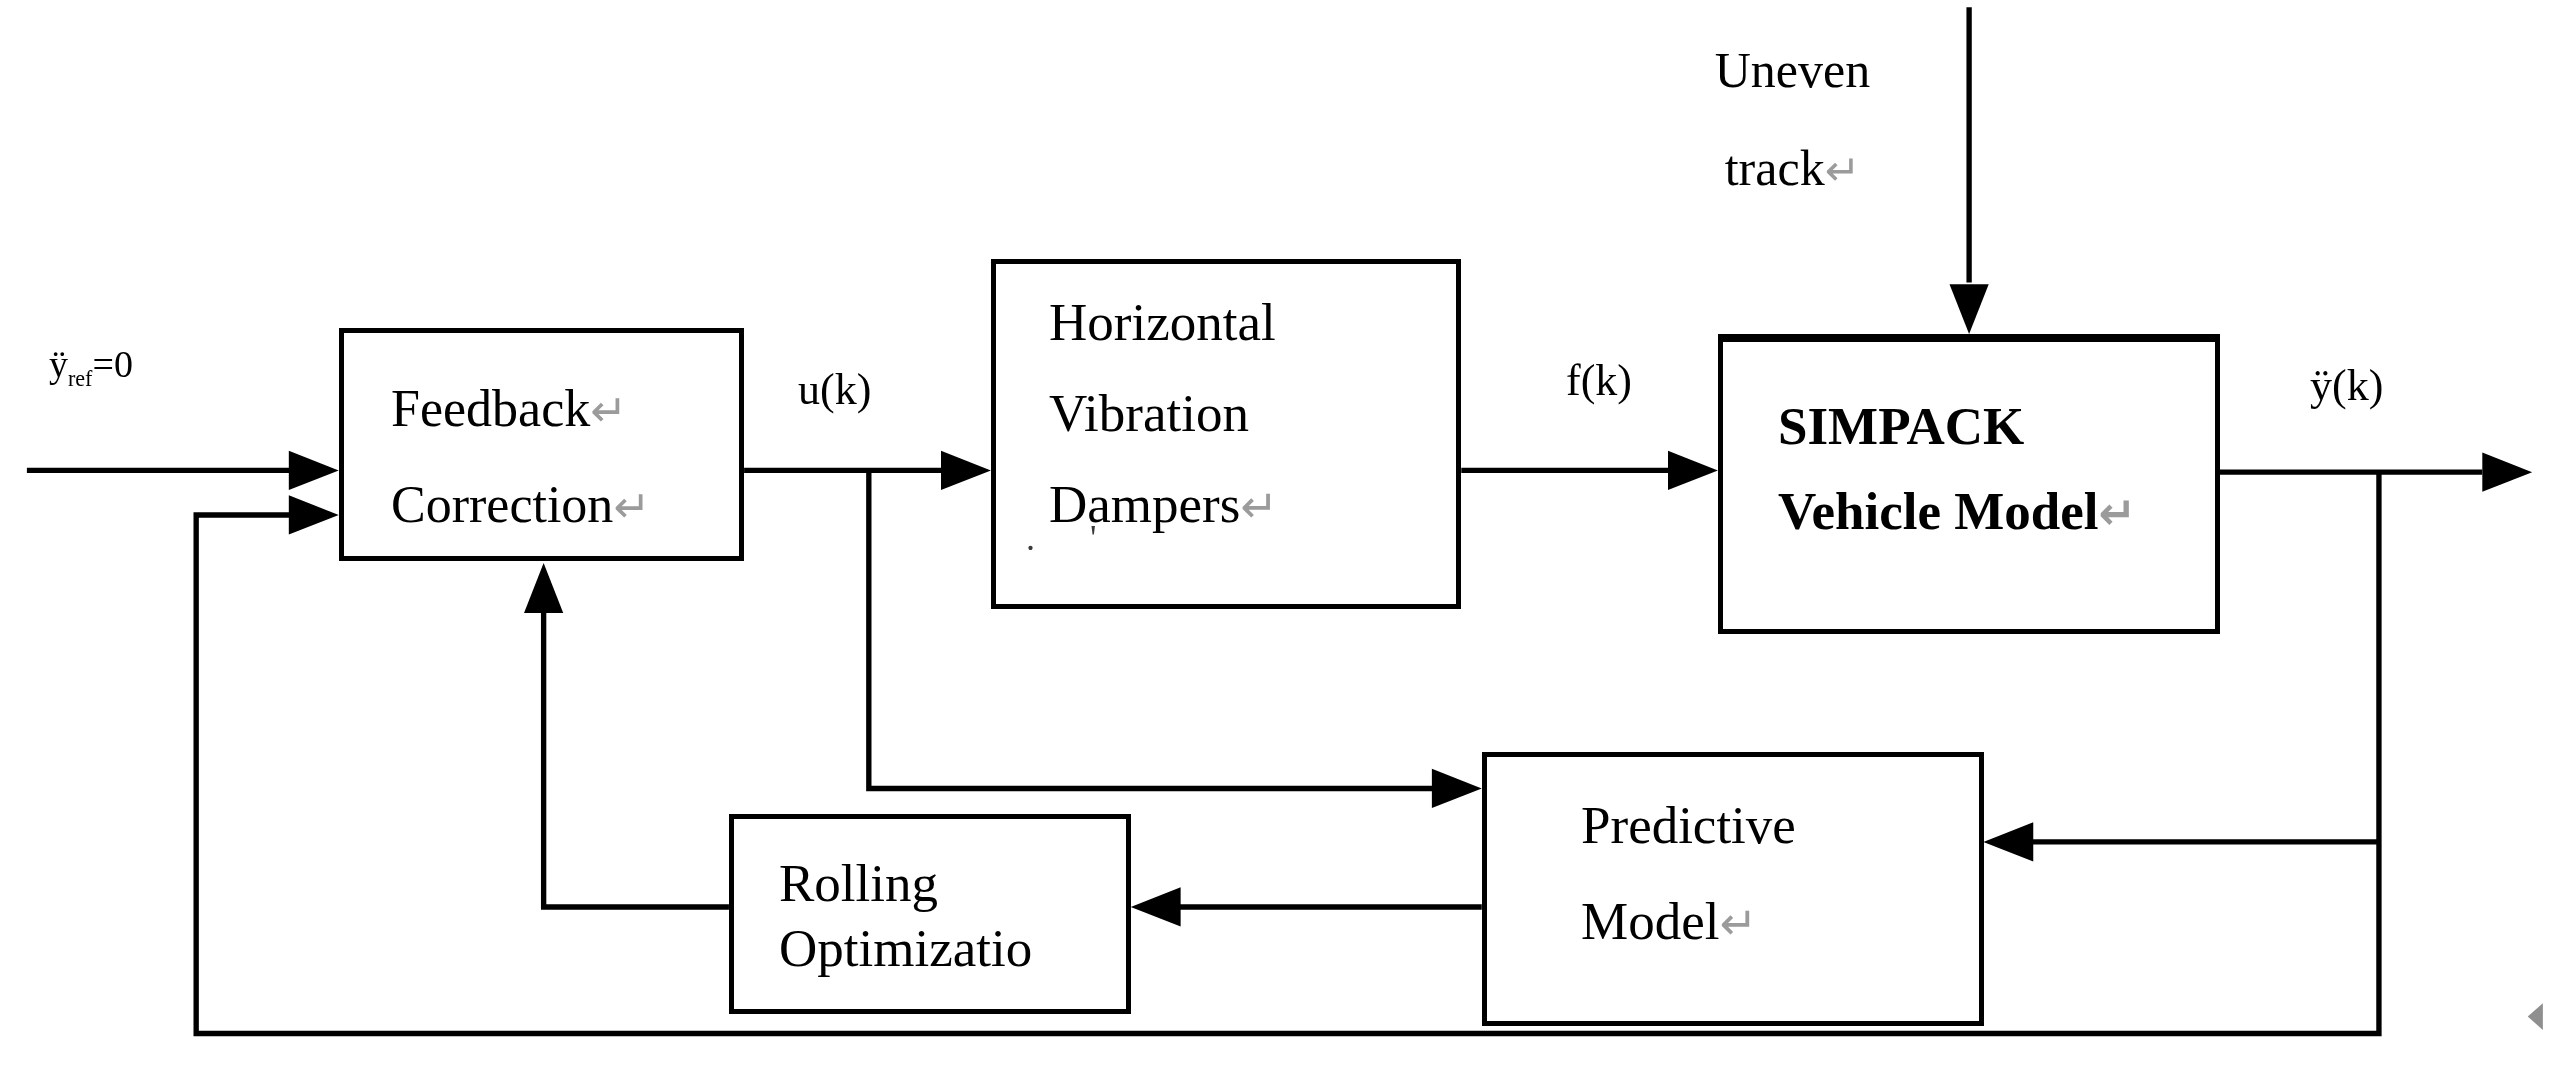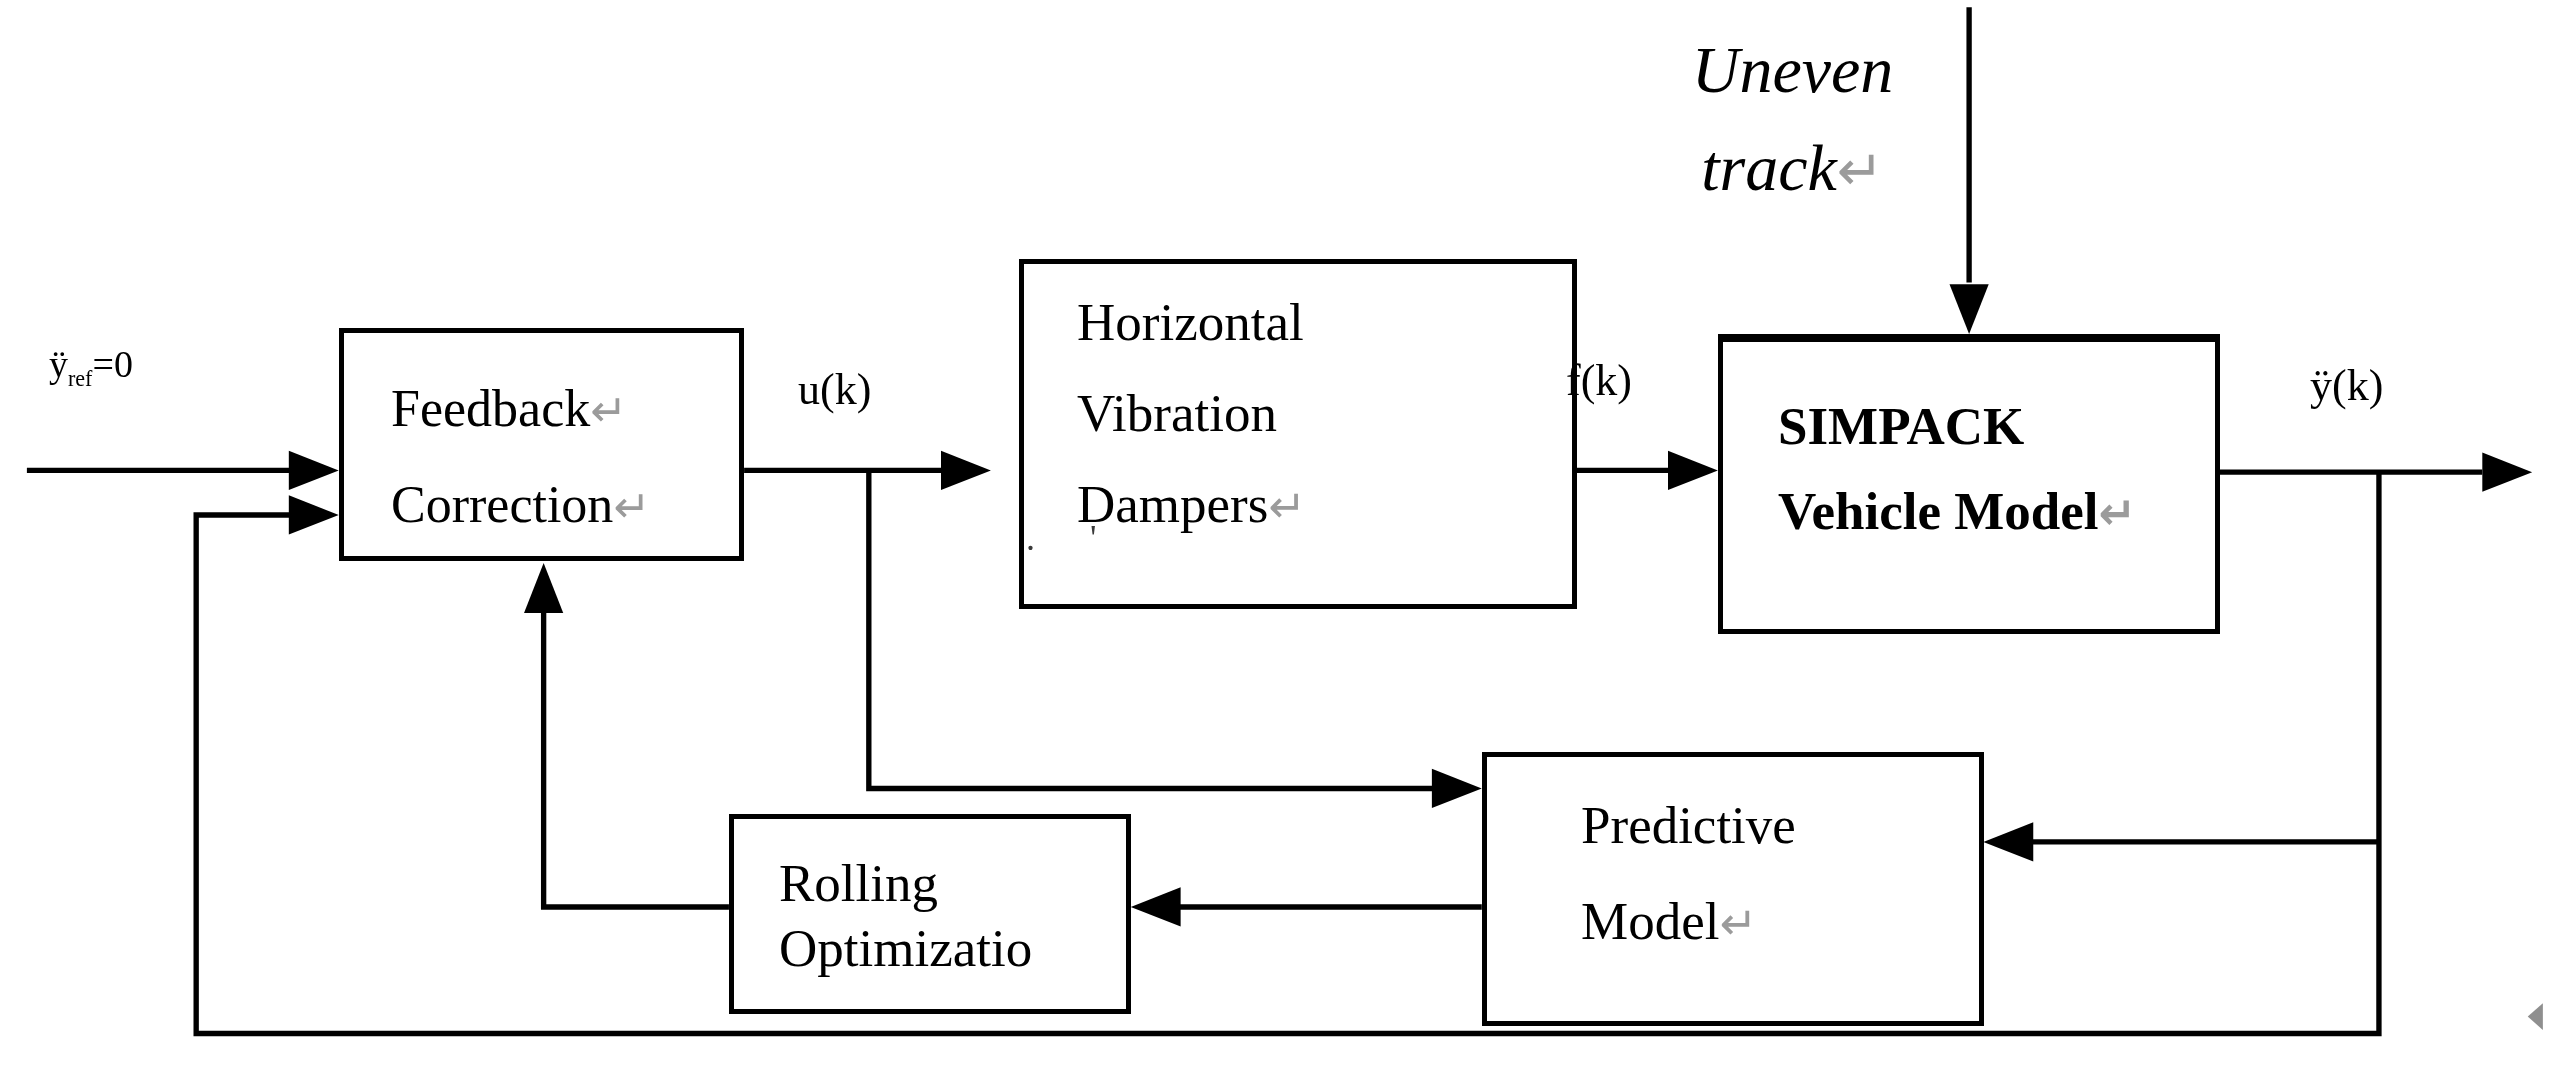--- a/index.html
+++ b/index.html
@@ -35,37 +35,37 @@
   }
   .block .btext {
     font-size: 53px;
     line-height: 93px;
     white-space: nowrap;
   }
   .ret { color: #9b9b9b; font-family: "DejaVu Sans", sans-serif; font-size: 0.85em; }
 
   .b-fc      { left: 339px;  top: 328px; width: 405px; height: 233px; }
   .b-fc .btext      { padding: 28.5px 0 0 47px; font-size: 52px; line-height: 94px; }
-  .b-hvd     { left: 991px; top: 259px; width: 558px; height: 350px; margin-left: 28px; }
+  .b-hvd     { left: 991px; top: 259px; width: 470px; height: 350px; }
   .b-hvd .btext     { padding: 12.5px 0 0 53px; line-height: 91px; }
   .b-simpack { left: 1718px; top: 334px; width: 502px; height: 300px; border-top-width: 8px; }
   .b-simpack .btext { padding: 42px 0 0 55px; line-height: 85px; font-weight: bold; }
   .b-pm      { left: 1482px; top: 708px; width: 502px; height: 274px; margin-top: 44px; }
   .b-pm .btext      { padding: 19.6px 0 0 94px; line-height: 96px; }
   .b-ro      { left: 729px;  top: 814px; width: 402px; height: 200px; }
   .b-ro .btext      { padding: 32px 11px 0 45px; line-height: 65px; }
 
   .lbl { position: absolute; white-space: nowrap; font-size: 44px; }
   .lbl sub { font-size: 0.58em; line-height: 0; }
   .lbl-ref     { left: 49px;   top: 342px; font-size: 38px; }
   .lbl-u       { left: 798px;  top: 364px; }
   .lbl-f       { left: 1566px; top: 355px; }
   .lbl-y       { left: 2310px; top: 360px; }
   .lbl-uneven  { left: 1659px; top: 21.4px; width: 267px; text-align: center;
-                 font-size: 66px; line-height: 98px; font-style: italic; }
+                 font-size: 50px; line-height: 98px; }
   .remnant { position: absolute; left: 1026px; top: 517px; font-size: 36px;
              color: #3a3a3a; letter-spacing: 23px; }
 </style>
 </head>
 <body>
 
 <div class="canvas">
 
   <svg class="wires" viewBox="0 0 2891 1201">
 

